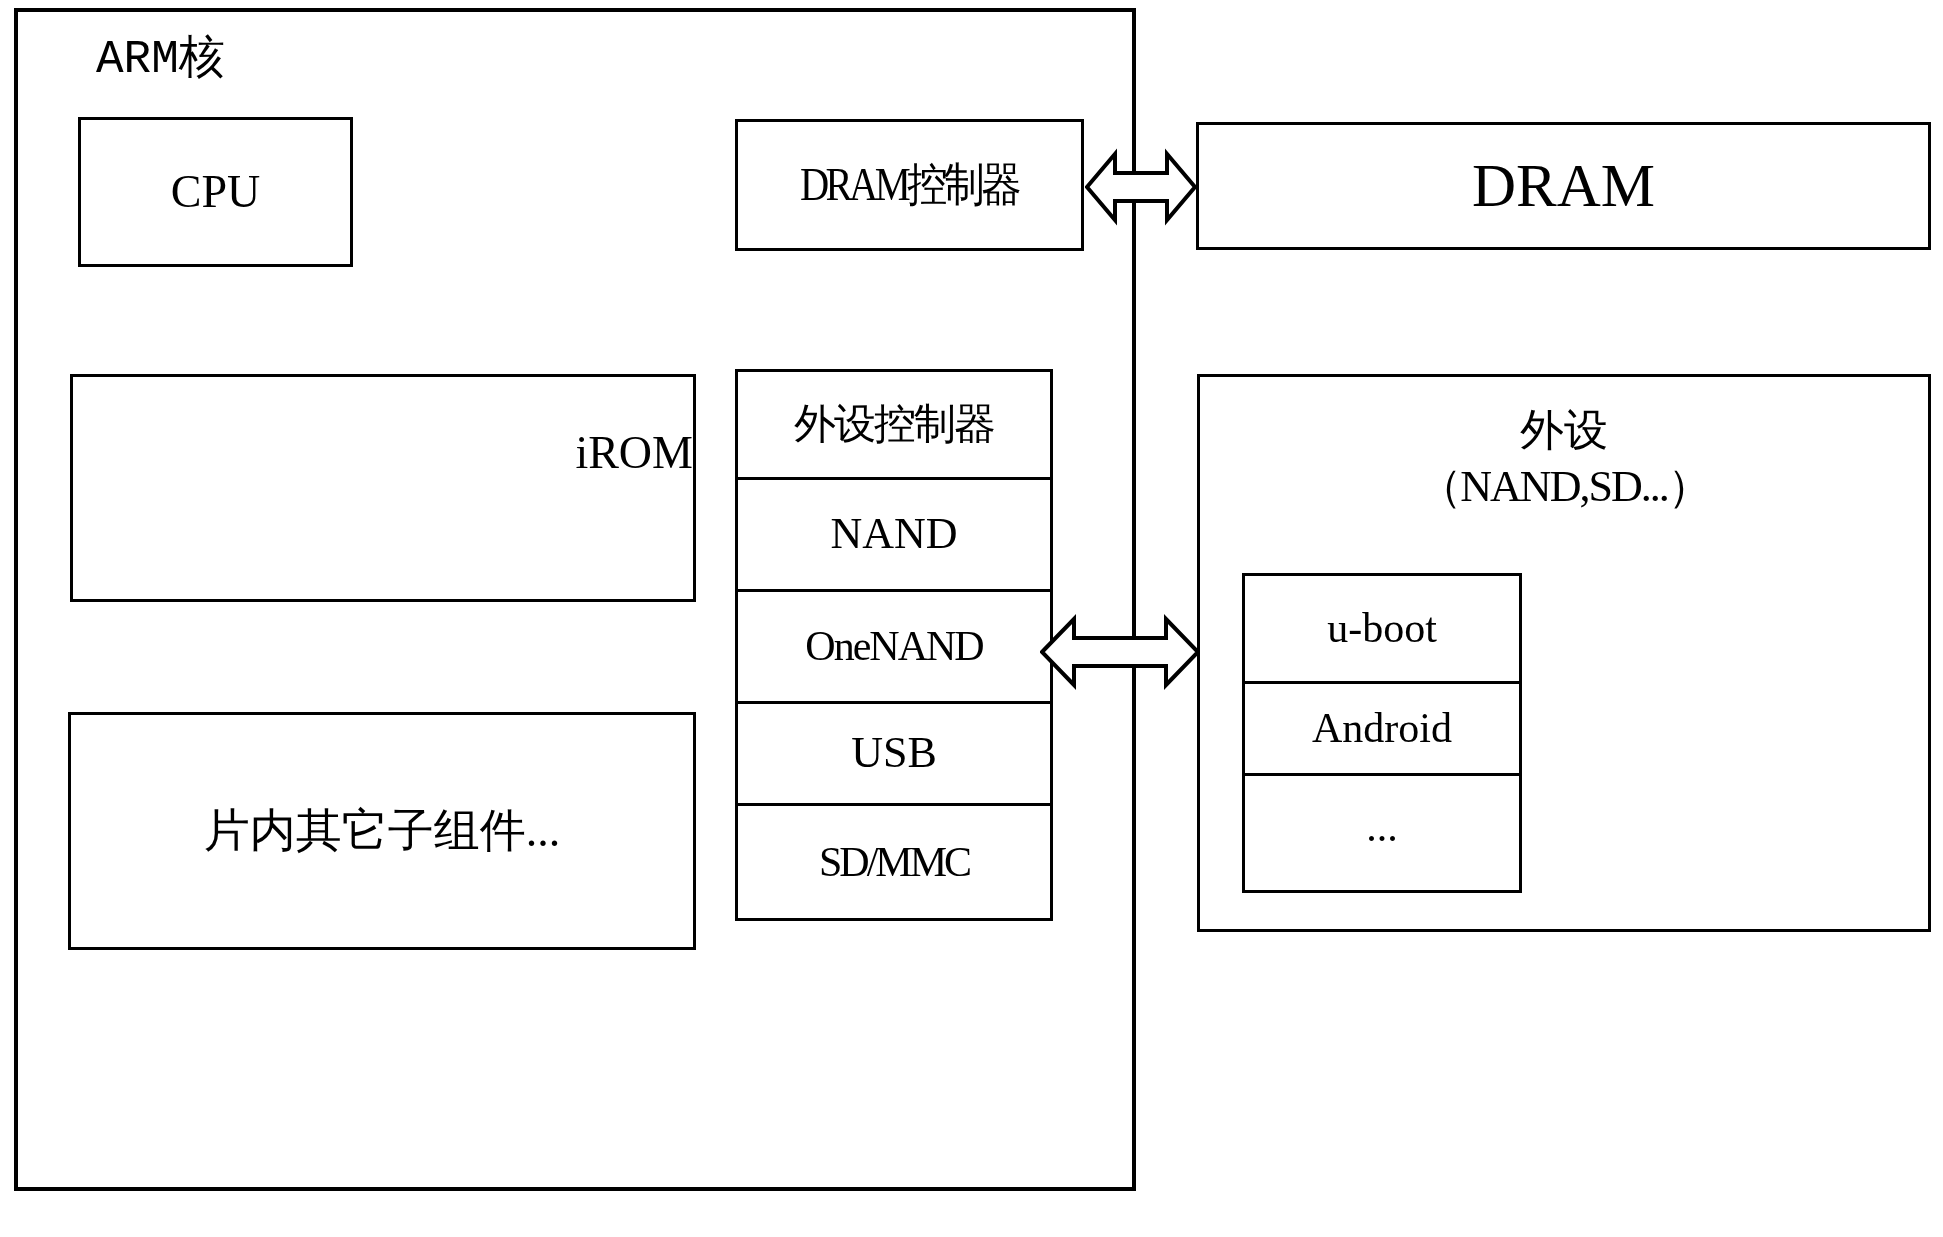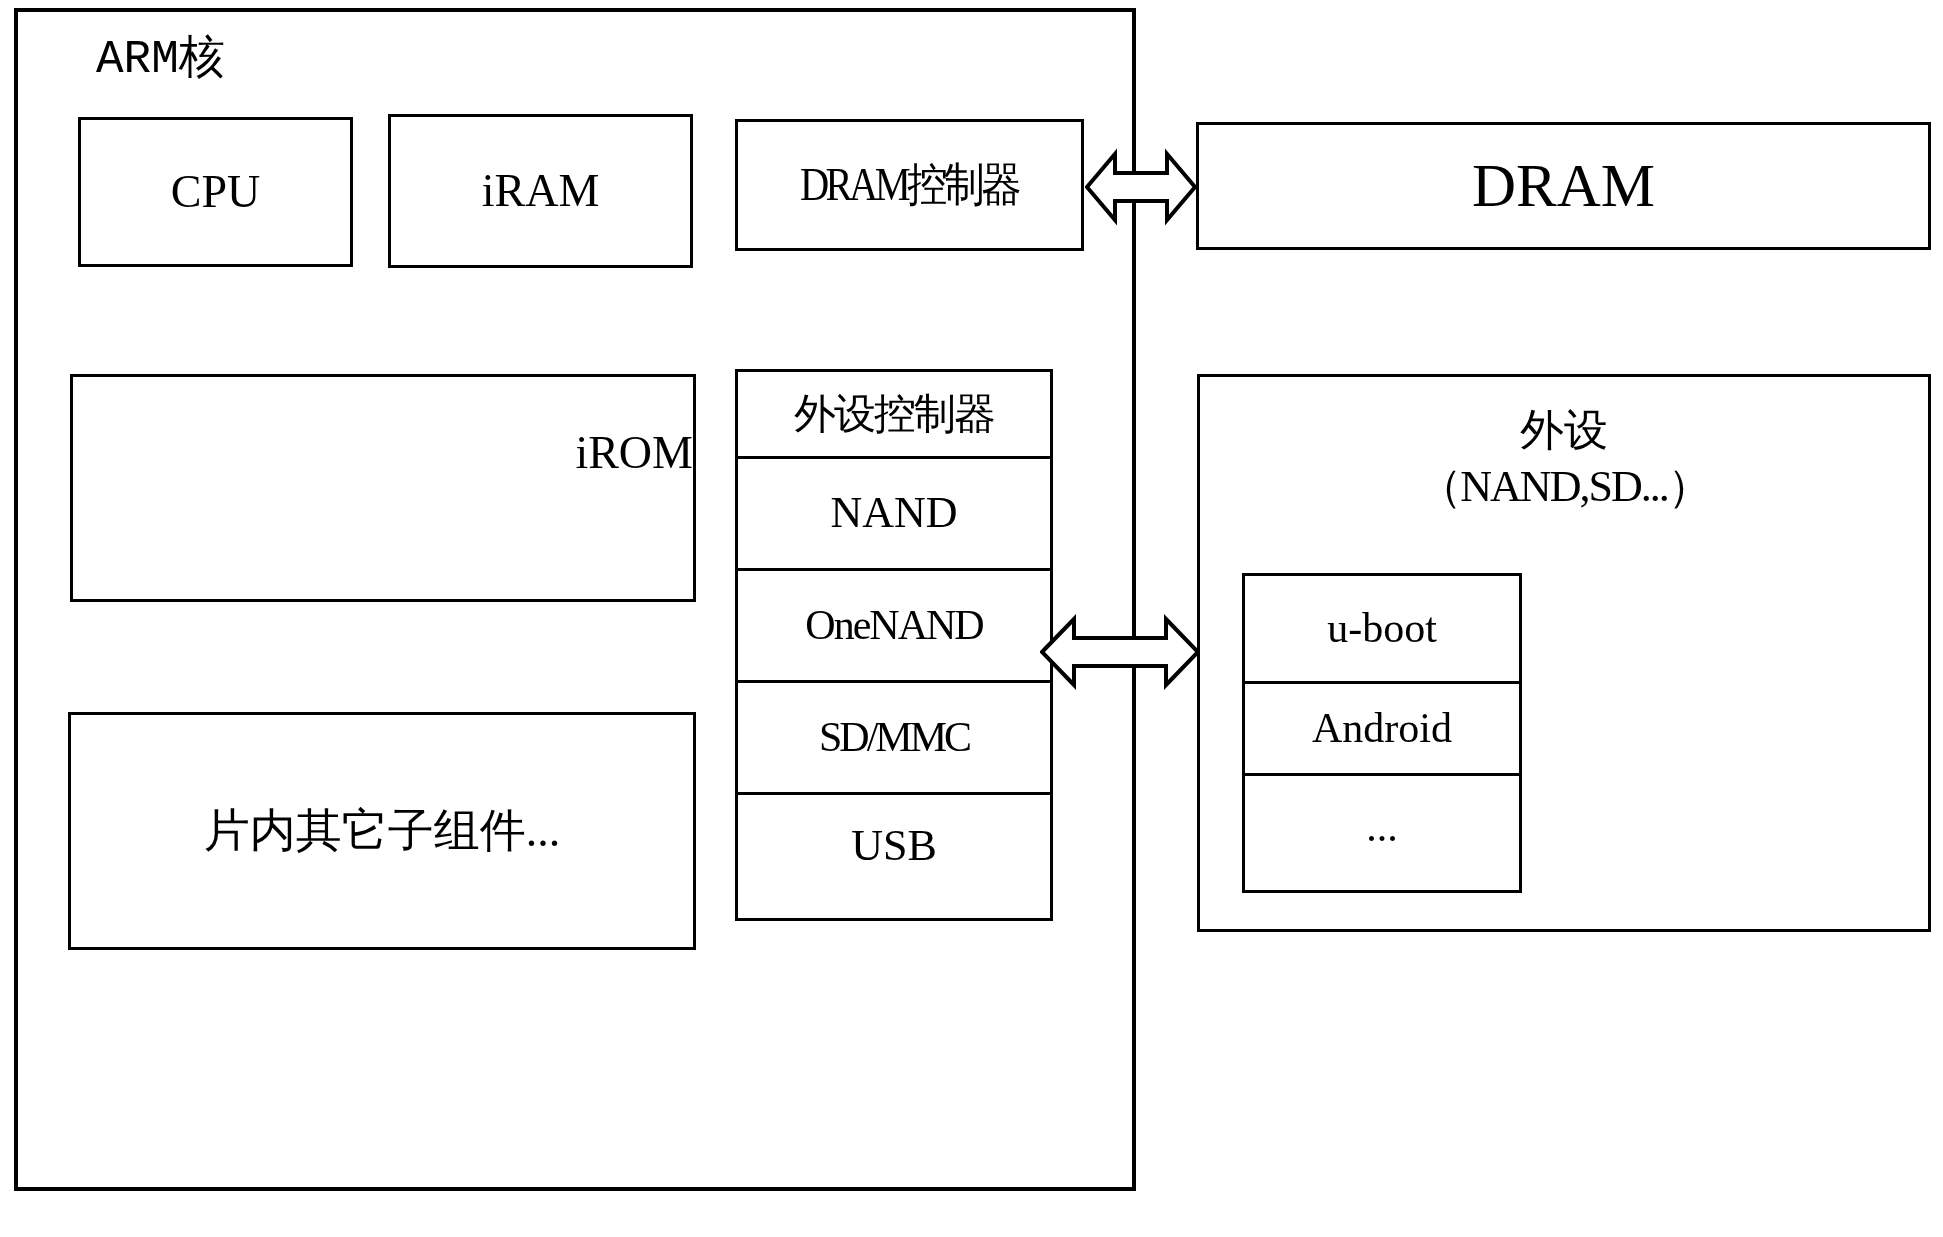--- a/index.html
+++ b/index.html
@@ -80,21 +80,21 @@
   .stack-cell{
     position:relative;
     box-sizing:border-box;
     display:flex;
     align-items:center;
     justify-content:center;
     text-align:center;
     border-bottom:3px solid #000000;
   }
   .stack-cell:last-child{border-bottom:none;}
-  #cell-periph{height:87px; font-size:42px;}
+  #cell-periph{height:108px; font-size:42px;}
   #cell-nand{height:112px; font-size:44px;}
   #cell-onenand{height:112px; font-size:42px;}
   #cell-sdmmc{height:112px; font-size:42px;}
   #cell-usb{height:102px; font-size:44px;}
   #periph-label{ letter-spacing:-2px; }
   #sdmmc-label{ letter-spacing:-3px; }
   #onenand-label{ letter-spacing:-2px; }
 
   
   #other-comp-box{ left:68px; top:712px; width:628px; height:238px; font-size:46px;}
@@ -132,23 +132,20 @@
   <div class="box" id="arm-core-frame"></div>
 
   <div class="plain" id="arm-core-title">
     <span class="lbl">ARM核</span>
   </div>
 
   <div class="box" id="cpu-box">
     <span class="lbl">CPU</span>
   </div>
 
-  <div class="box" id="iram-box">
-    <span class="lbl">iRAM</span>
-  </div>
 
   <div class="box" id="dram-ctrl-box">
     <span class="lbl" id="dram-ctrl-label">DRAM控制器</span>
   </div>
 
   <svg class="arrow" id="arrow-dram" viewBox="0 0 112 94">
     <polygon points="2,47 30,14 30,33 82,33 82,14 110,47 82,80 82,61 30,61 30,80" fill="#ffffff" stroke="#000000" stroke-width="4" stroke-linejoin="miter"></polygon>
   </svg>
 
   <div class="box" id="dram-box">
@@ -167,25 +164,25 @@
   <div class="box" id="periph-ctrl-stack">
     <div class="stack-cell" id="cell-periph">
       <span class="lbl" id="periph-label">外设控制器</span>
     </div>
     <div class="stack-cell" id="cell-nand">
       <span class="lbl">NAND</span>
     </div>
     <div class="stack-cell" id="cell-onenand">
       <span class="lbl" id="onenand-label">OneNAND</span>
     </div>
+    <div class="stack-cell" id="cell-usb">
+      <span class="lbl">USB</span>
+    </div>
     <div class="stack-cell" id="cell-sdmmc">
       <span class="lbl" id="sdmmc-label">SD/MMC</span>
-    </div>
-    <div class="stack-cell" id="cell-usb">
-      <span class="lbl">USB</span>
     </div>
   </div>
 
   <svg class="arrow" id="arrow-periph" viewBox="0 0 160 94">
     <polygon points="2,47 34,14 34,33 126,33 126,14 158,47 126,80 126,61 34,61 34,80" fill="#ffffff" stroke="#000000" stroke-width="4" stroke-linejoin="miter"></polygon>
   </svg>
 
   <div class="box" id="peripherals-box">
     <div id="peripherals-title">
       <div>外设</div>

